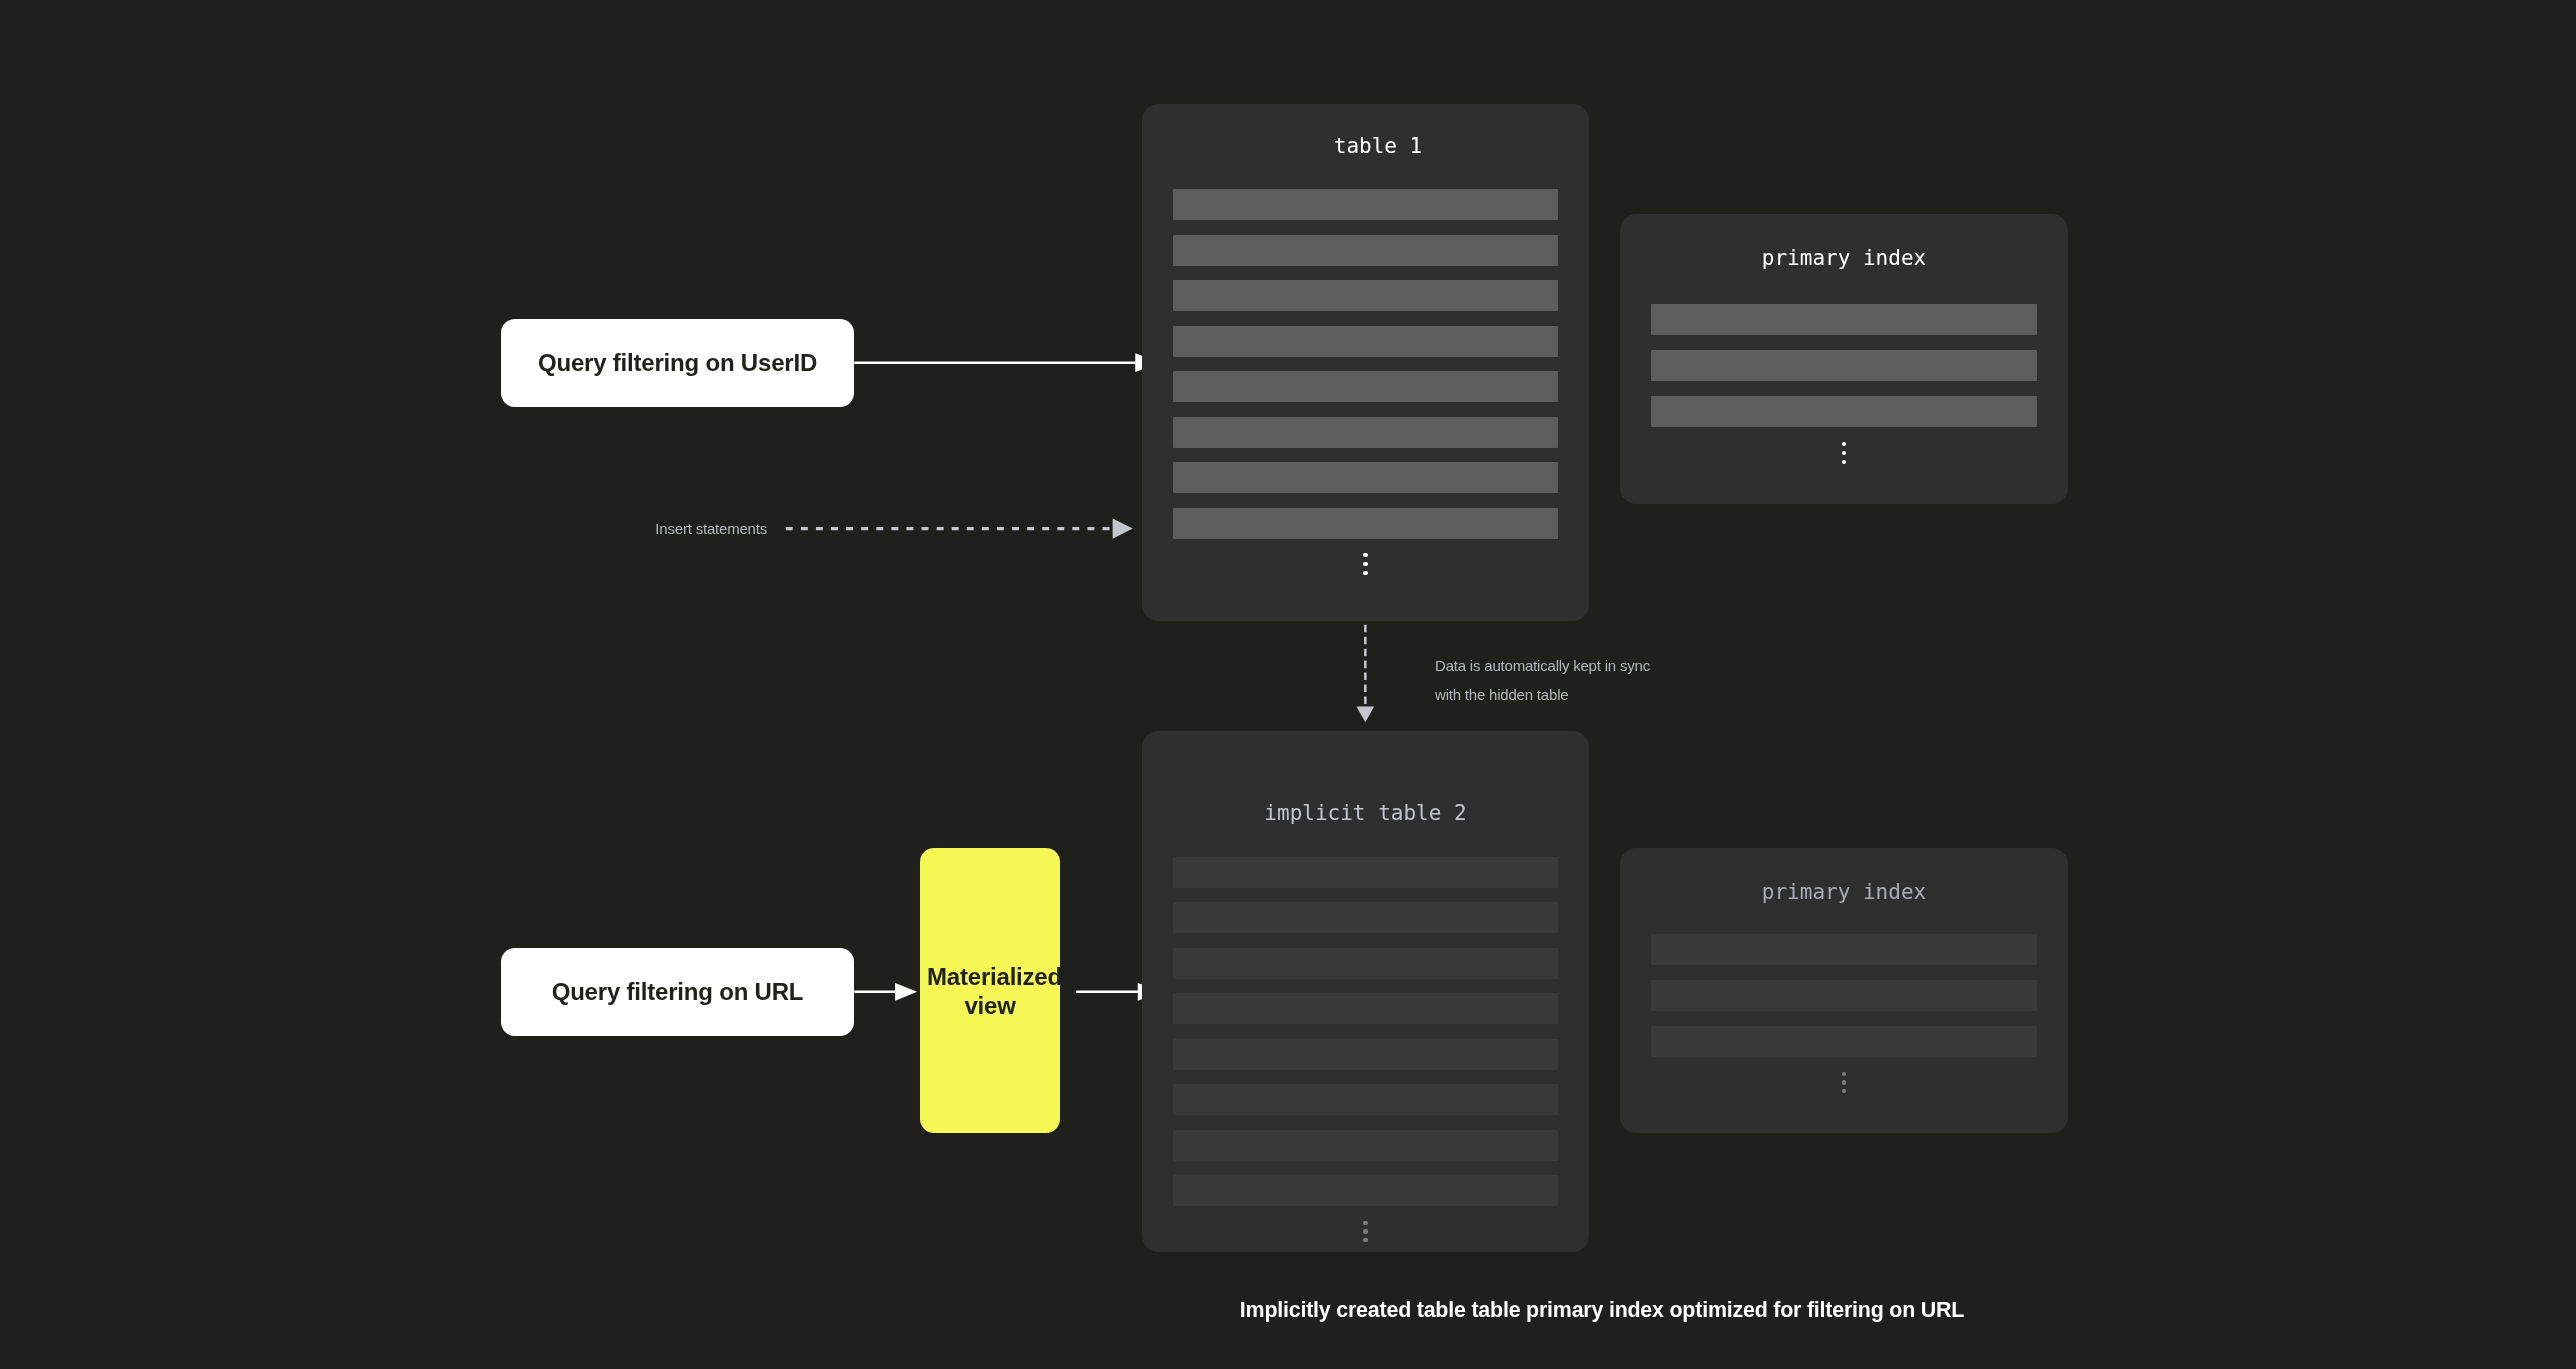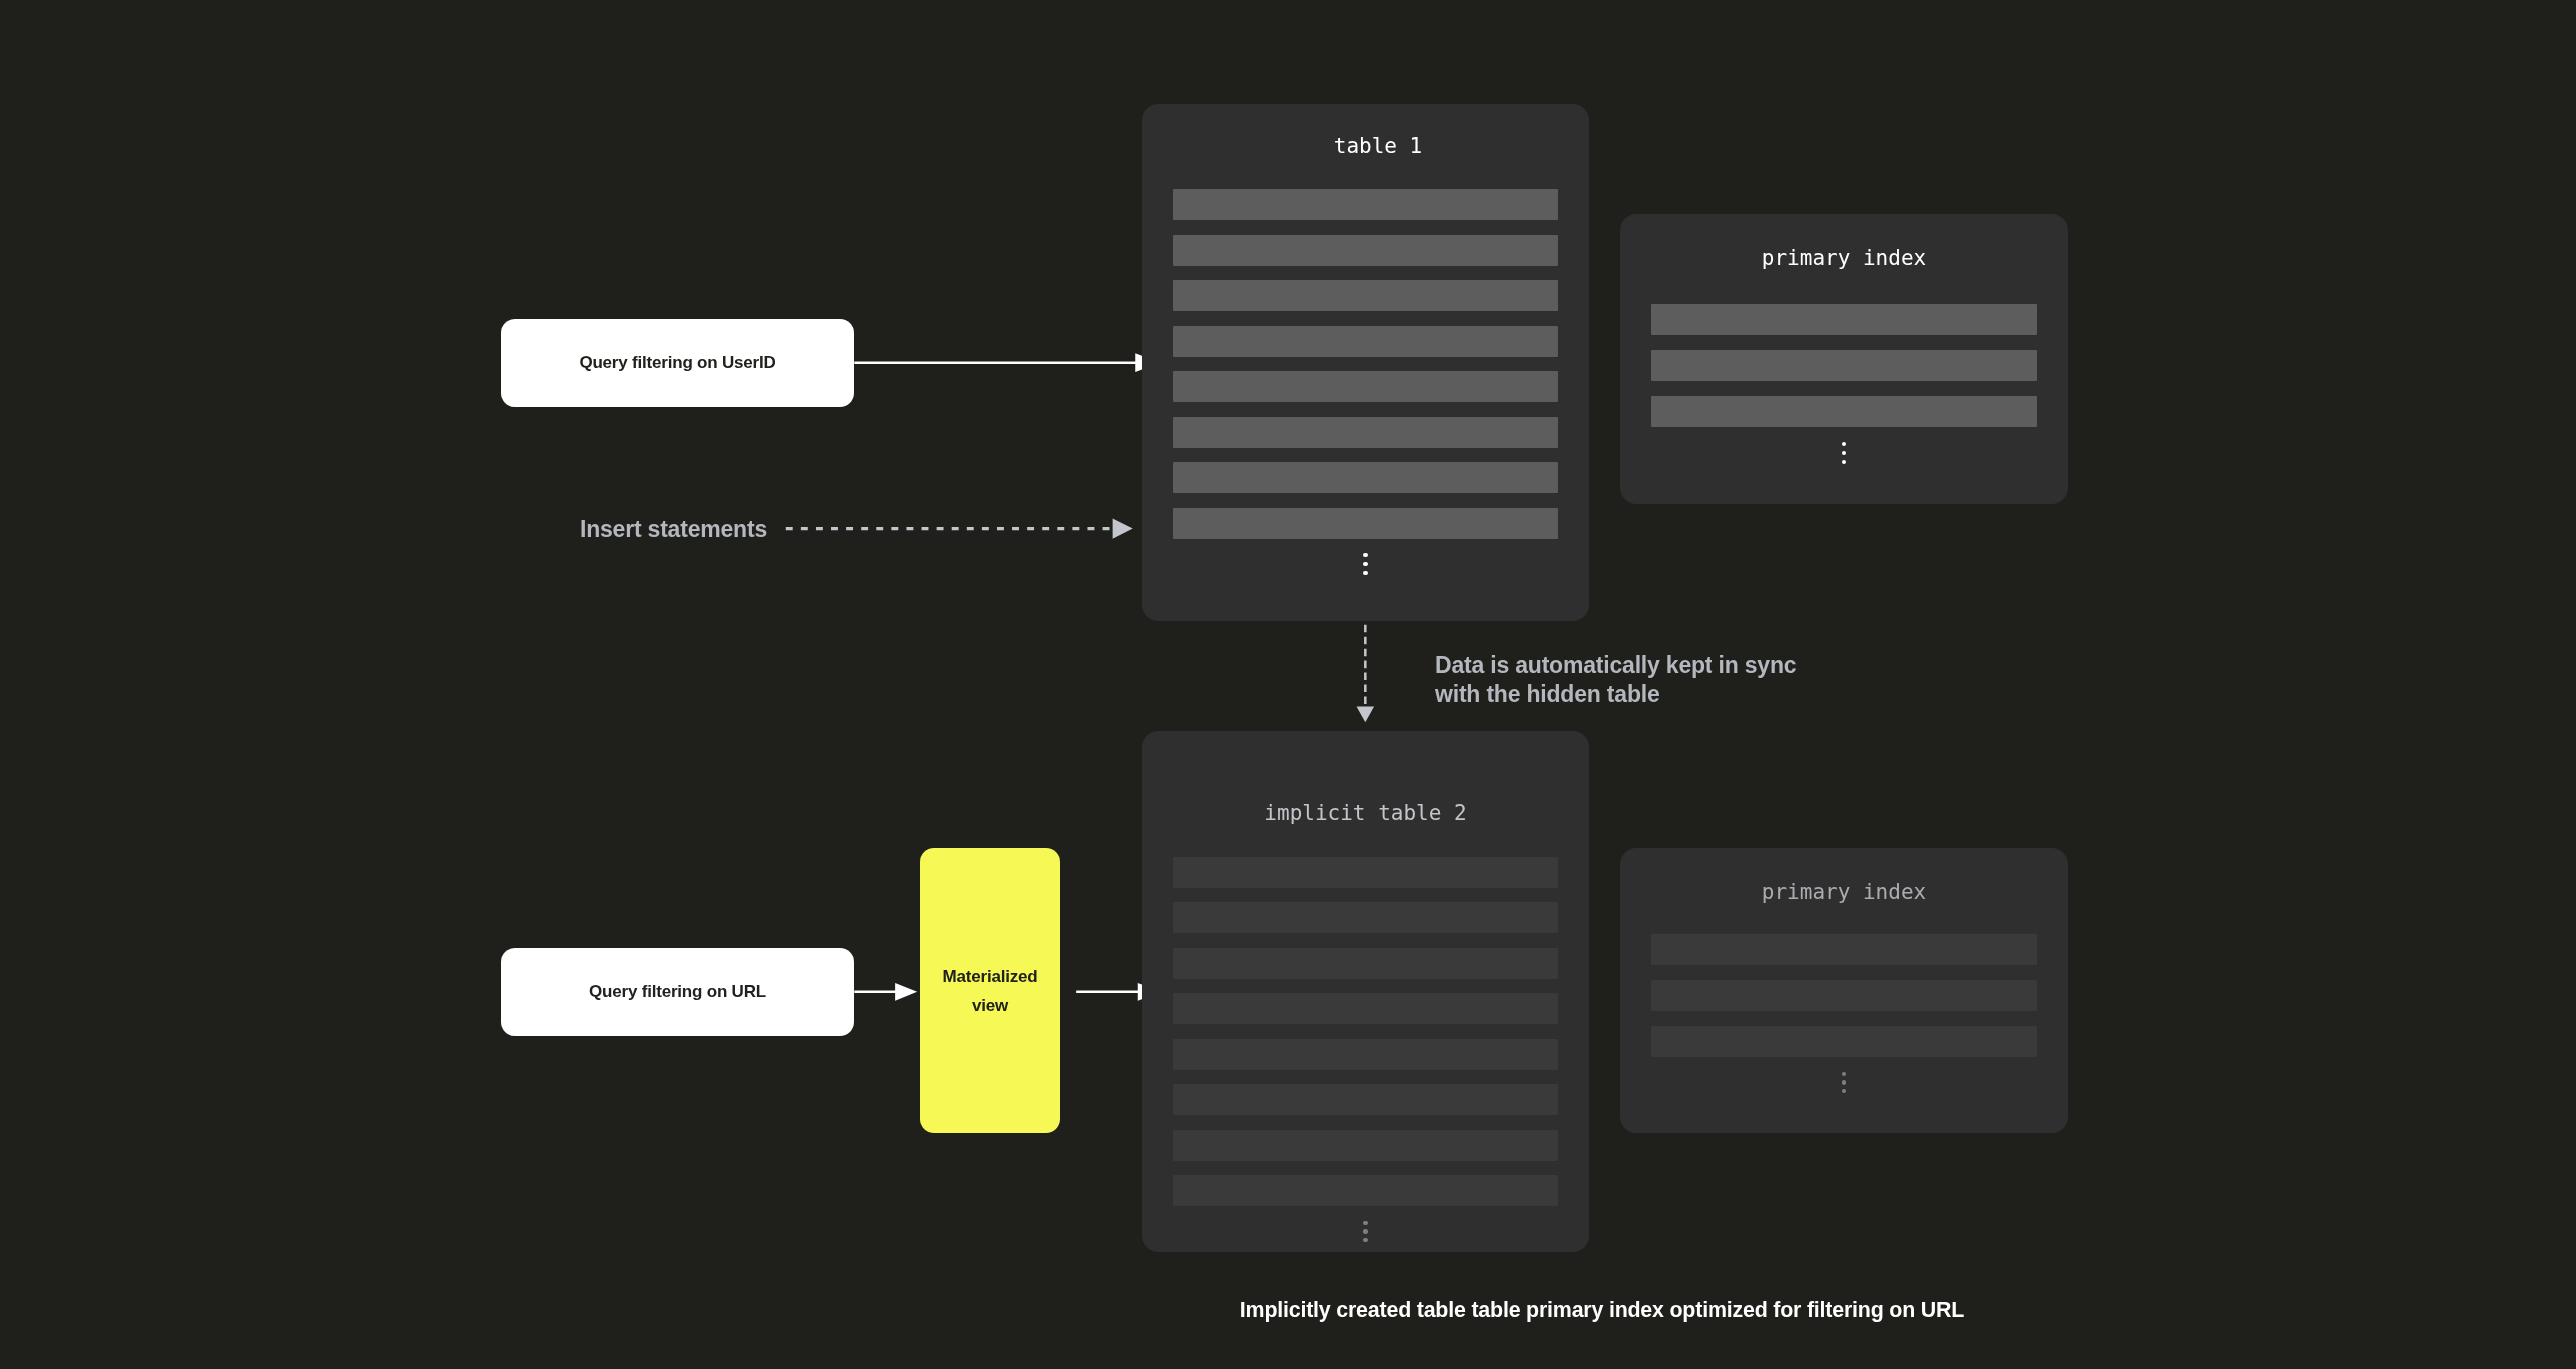--- a/index.html
+++ b/index.html
@@ -41,26 +41,26 @@
   .rows .row{height:31px;border-radius:1.3px;}
   .rows.bright .row{background:var(--row_bright);margin-bottom:14.5px;}
   .rows.dim .row{background:var(--row_dim);margin-bottom:14.5px;}
   .rows.pitch24 .row{margin-bottom:15px;}
   .dots{display:flex;flex-direction:column;align-items:center;gap:4.4px;}
   .dots .dot{width:4.4px;height:4.4px;border-radius:50%;background:var(--text_white);}
   .dots.dim .dot{background:var(--dots_dim);}
   .node{
     position:absolute;background:#ffffff;border-radius:14px;
     display:flex;align-items:center;justify-content:center;
-    color:var(--node_text);font-size:17px;font-weight:700;letter-spacing:-0.2px;
+    color:var(--node_text);font-size:24px;font-weight:700;letter-spacing:-0.2px;
     text-align:center;line-height:26.4px;
   }
   .node.yellow{background:var(--accent_yellow);}
   .side-label{
-    color:var(--text_gray);font-size:23px;font-weight:700;letter-spacing:-0.2px;line-height:28px;
+    color:var(--text_gray);font-size:15px;font-weight:400;letter-spacing:-0.2px;line-height:28px;
   }
   svg.overlay{position:absolute;left:0;top:0;width:2576px;height:1369px;pointer-events:none;}
 </style>
 </head>
 <body>
 
 <div id="canvas">
 
 
   <svg class="overlay" viewBox="0 0 4098 2178">

